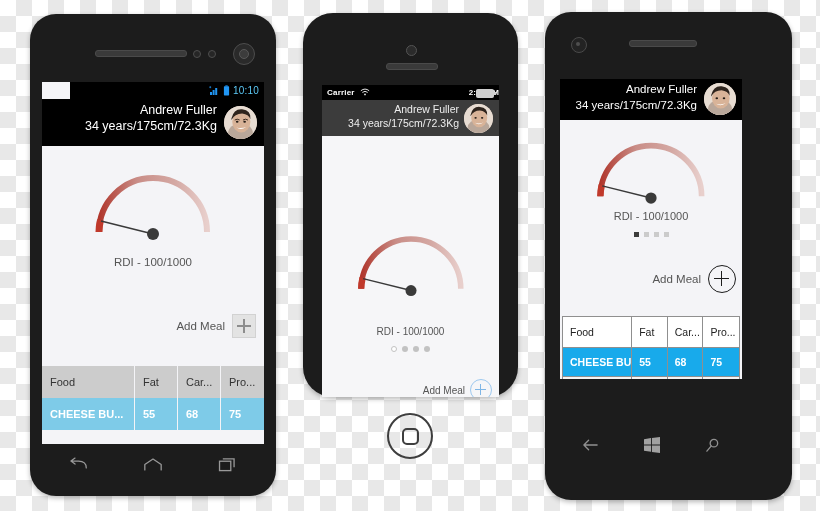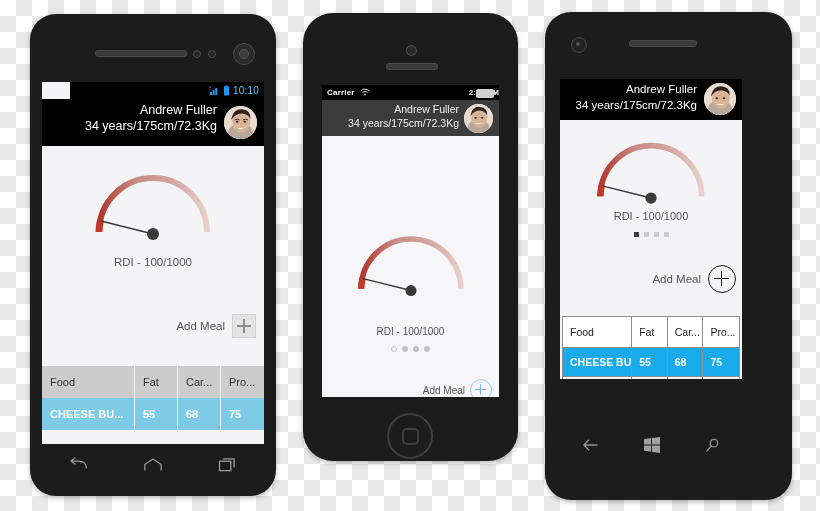--- a/index.html
+++ b/index.html
@@ -56,21 +56,21 @@
   .and-table .c{display:flex;align-items:center;padding-left:8px;box-sizing:border-box;
      border-right:1px solid #f4f4f7;overflow:hidden;white-space:nowrap;}
   .and-table .c0{width:93px;}
   .and-table .c1{width:43px;}
   .and-table .c2{width:43px;}
   .and-table .c3{width:43px;border-right:none;}
   .and-nav{position:absolute;left:12px;top:432px;width:222px;height:40px;display:flex;
      align-items:center;justify-content:space-around;}
 
   
-  #phone-iphone{left:303px;top:13px;width:215px;height:448px;border-radius:30px;
+  #phone-iphone{left:303px;top:13px;width:215px;height:384px;border-radius:30px;
      box-shadow:0 2px 5px rgba(0,0,0,.28);}
   #phone-iphone .cam{position:absolute;left:103px;top:32px;width:9px;height:9px;border-radius:50%;
      background:#2b2b2b;border:1px solid #545454;}
   #phone-iphone .speaker{position:absolute;left:83px;top:50px;width:50px;height:5px;border-radius:3px;
      background:#3a3a3a;border:1px solid #4a4a4a;}
   #ip-screen{left:19px;top:72px;width:177px;height:312px;background:#fff;}
   .ip-statusbar{height:15px;background:#000;display:flex;align-items:center;
      padding:0 5px;box-sizing:border-box;color:#fff;font-size:8px;position:relative;}
   .ip-carrier{font-weight:bold;letter-spacing:.2px;}
   .ip-clock{position:absolute;left:0;right:0;text-align:right;font-weight:bold;font-size:8px;}

